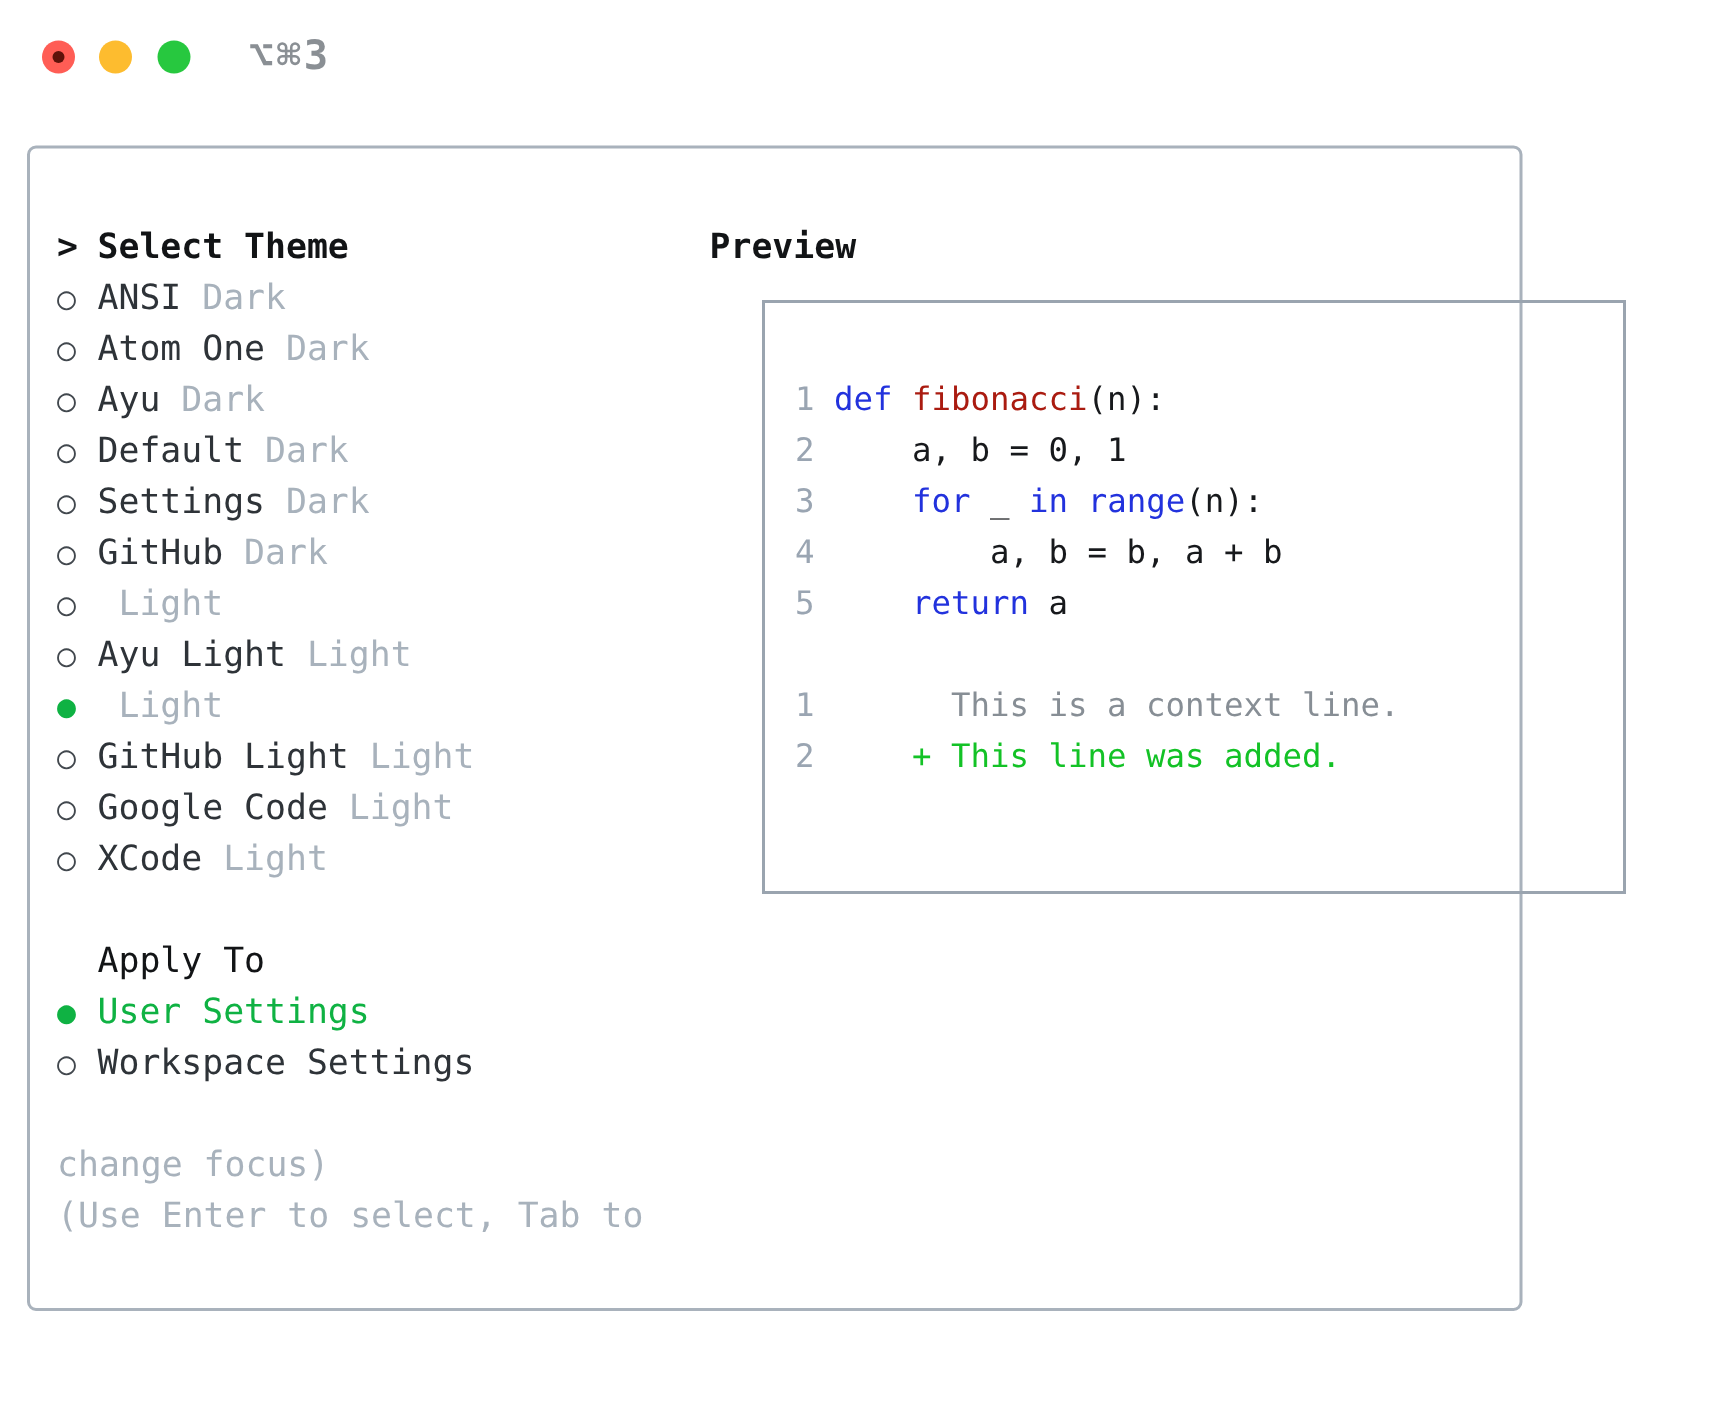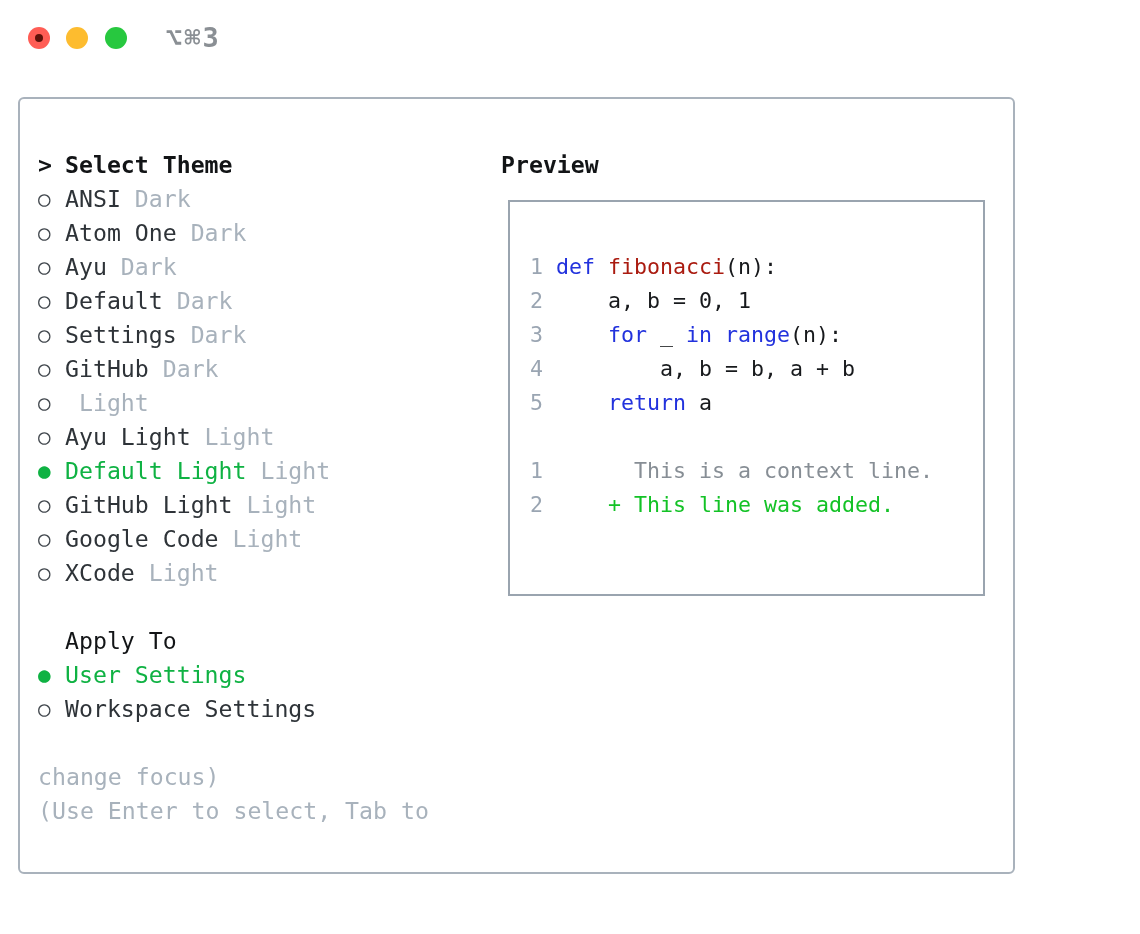--- a/index.html
+++ b/index.html
@@ -41,25 +41,25 @@
   .row .lbl { color:var(--text-dark); }
   .row .variant { color:var(--text-dim); }
   .row.sel .mk { color:var(--accent-green); }
   .row.sel .lbl { color:var(--accent-green); }
   .row.plainhdr .lbl { color:var(--text-black); }
   .spacer { height:34px; }
   .hint { font-size:23.2px; line-height:34px; color:var(--text-dim); white-space:pre; }
 
   
   .preview-title {
-    position:absolute; left:481px; top:49px; height:34px; line-height:34px;
+    position:absolute; left:453px; top:49px; height:34px; line-height:34px;
     font-size:23.2px; font-weight:700; color:var(--text-black);
   }
   .preview-box {
-    position:absolute; left:488px; top:101px; width:477px; height:396px;
+    position:absolute; left:488px; top:101px; width:576px; height:396px;
     border:2px solid var(--border-preview);
     padding:48px 16px 0 20px; overflow:hidden;
   }
   .cline { height:34px; line-height:34px; font-size:21.6px; white-space:pre; }
   .cline .ln { color:var(--line-number); }
   .tok-plain    { color:var(--code-plain); }
   .tok-keyword  { color:var(--code-keyword); }
   .tok-function { color:var(--code-function); }
   .diff-context { color:var(--diff-context); }
   .diff-deleted { color:var(--diff-deleted); }
@@ -85,21 +85,21 @@
 
     <div class="row hdr"><span class="mk">&gt;</span><span class="lbl">Select Theme</span></div>
         <div class="row"><span class="mk">○</span><span class="lbl">ANSI</span><span class="variant"> Dark</span></div>
         <div class="row"><span class="mk">○</span><span class="lbl">Atom One</span><span class="variant"> Dark</span></div>
         <div class="row"><span class="mk">○</span><span class="lbl">Ayu</span><span class="variant"> Dark</span></div>
         <div class="row"><span class="mk">○</span><span class="lbl">Default</span><span class="variant"> Dark</span></div>
         <div class="row"><span class="mk">○</span><span class="lbl">Settings</span><span class="variant"> Dark</span></div>
         <div class="row"><span class="mk">○</span><span class="lbl">GitHub</span><span class="variant"> Dark</span></div>
         <div class="row"><span class="mk">○</span><span class="variant"> Light</span></div>
         <div class="row"><span class="mk">○</span><span class="lbl">Ayu Light</span><span class="variant"> Light</span></div>
-        <div class="row sel"><span class="mk">●</span><span class="lbl">Default Light</span><span class="variant"> Light</span></div>
+        <div class="row sel"><span class="mk">●</span><span class="variant"> Light</span></div>
         <div class="row"><span class="mk">○</span><span class="lbl">GitHub Light</span><span class="variant"> Light</span></div>
         <div class="row"><span class="mk">○</span><span class="lbl">Google Code</span><span class="variant"> Light</span></div>
         <div class="row"><span class="mk">○</span><span class="lbl">XCode</span><span class="variant"> Light</span></div>
         <div class="spacer"></div>
         <div class="row plainhdr"><span class="mk"> </span><span class="lbl">Apply To</span></div>
         <div class="row sel"><span class="mk">●</span><span class="lbl">User Settings</span></div>
         <div class="row"><span class="mk">○</span><span class="lbl">Workspace Settings</span></div>
         <div class="spacer"></div>
         <div class="hint">change focus)</div>
         <div class="hint">(Use Enter to select, Tab to</div>

